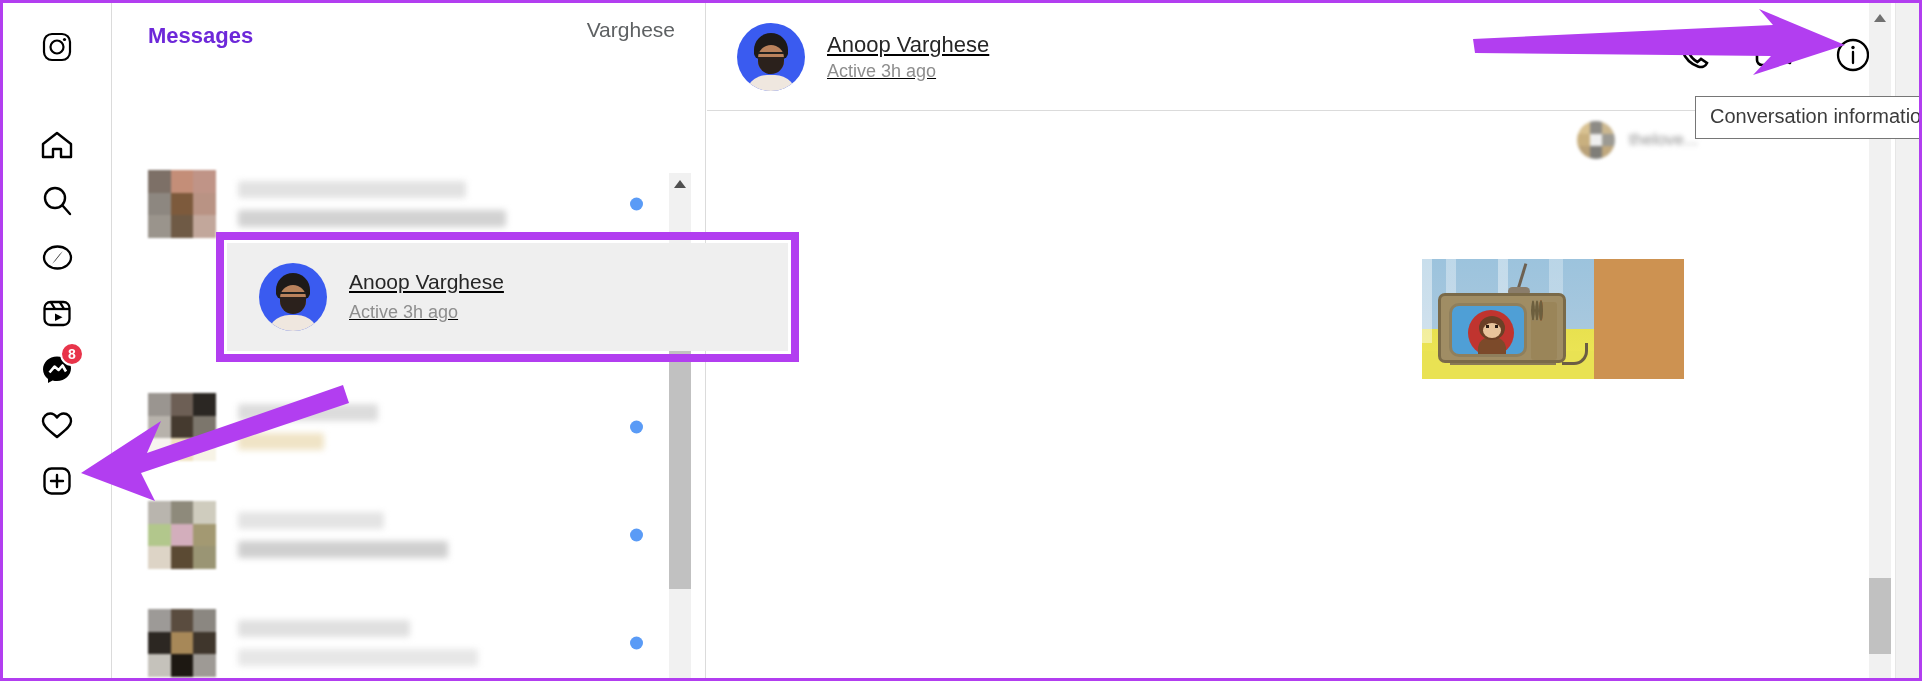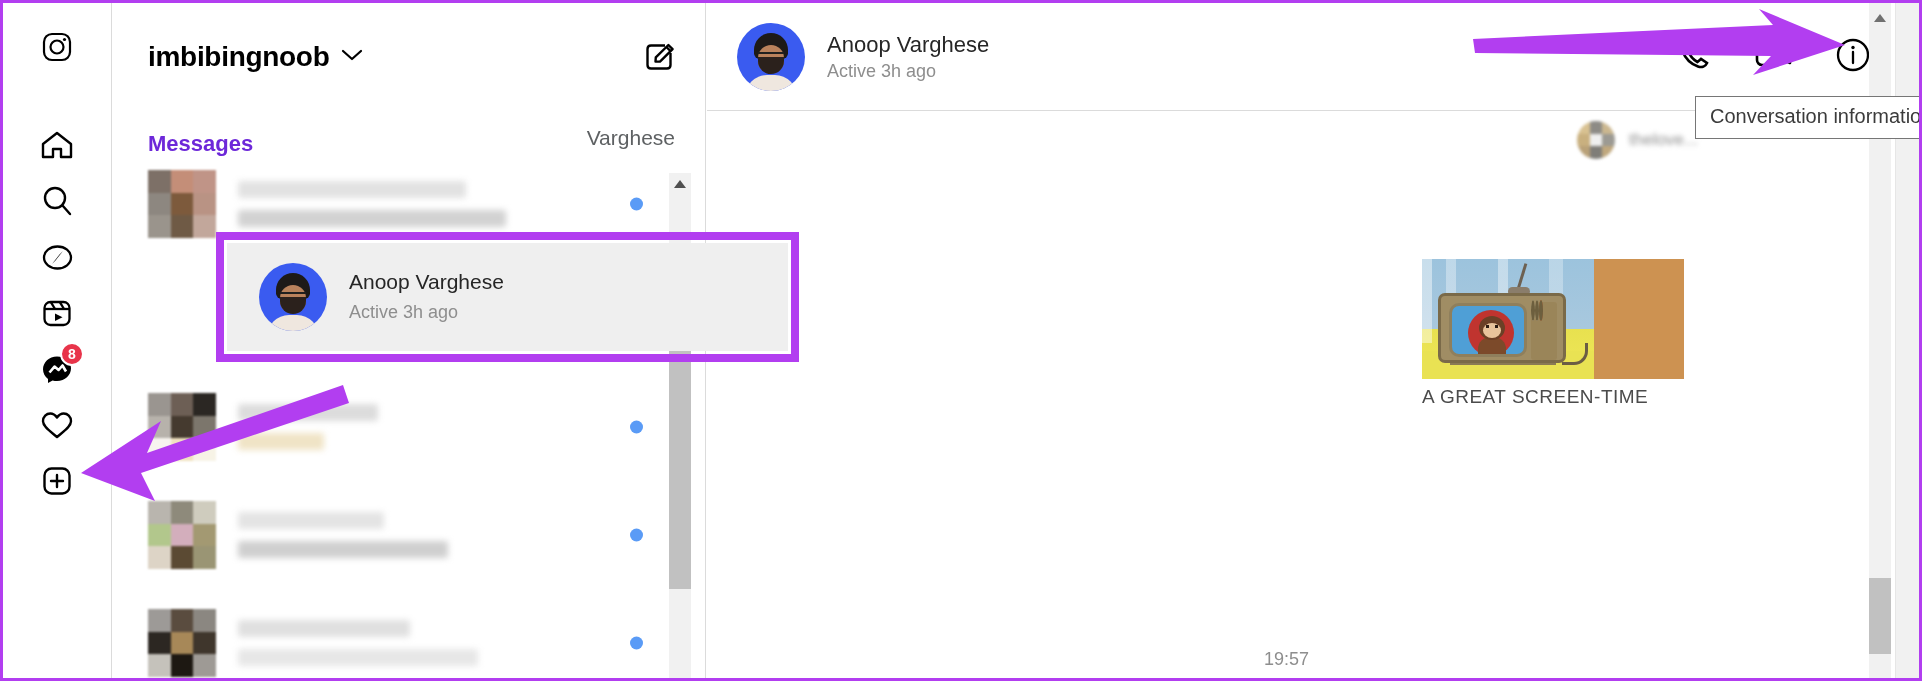--- a/index.html
+++ b/index.html
@@ -156,21 +156,21 @@
     position: absolute; left: 21px; top: 29px;
     width: 26px; height: 5px;
     border-top: 2px solid #20201f;
   }
   .avatar .shirt {
     position: absolute; left: 8px; bottom: -6px;
     width: 52px; height: 22px;
     background: #efe7df; border-radius: 24px 24px 0 0;
   }
 
-  .thread-text { margin-left: 22px; }
+  .thread-text { margin-left: 22px; text-decoration: underline; }
   .thread-name { font-size: 21px; color: #262626; line-height: 1.35; }
   .thread-sub { font-size: 18px; color: #8e8e8e; line-height: 1.5; margin-top: 3px; }
 
   
   .list-scroll {
     position: absolute; right: 14px; top: 170px;
     width: 22px; bottom: 0;
     background: #f1f1f1;
   }
   .list-scroll .arrow-up {
@@ -437,37 +437,20 @@
       <svg width="32" height="32" viewBox="0 0 32 32" fill="none" stroke="#000" stroke-width="2.4">
         <rect x="3.5" y="3.5" width="25" height="25" rx="7"></rect>
         <line x1="16" y1="10" x2="16" y2="22" stroke-linecap="round"></line>
         <line x1="10" y1="16" x2="22" y2="16" stroke-linecap="round"></line>
       </svg>
     </div>
   </div>
 
   <div class="list-pane">
 
-    <div class="list-header">
-      <div class="username-wrap">
-        <span class="username">imbibingnoob</span>
-        <span class="chev">
-          <svg width="22" height="14" viewBox="0 0 22 14" fill="none" stroke="#000" stroke-width="2.2" stroke-linecap="round" stroke-linejoin="round">
-            <path d="M2 3 L11 11 L20 3"></path>
-          </svg>
-        </span>
-      </div>
-      <div class="compose-btn">
-        <svg width="34" height="34" viewBox="0 0 34 34" fill="none" stroke="#000" stroke-width="2.4" stroke-linejoin="round">
-          <path d="M22 5.5 H8 C6 5.5 4.5 7 4.5 9 V25 C4.5 27 6 28.5 8 28.5 H24 C26 28.5 27.5 27 27.5 25 V13"></path>
-          <path d="M12.5 21.5 L12.8 17.4 L25.4 5 L29.6 9.2 L17 21.6 Z" fill="none"></path>
-          <line x1="23.4" y1="7" x2="27.6" y2="11.2"></line>
-        </svg>
-      </div>
-    </div>
 
     <div class="tabs-row">
       <span class="tab-active">Messages</span>
       <span class="tab-inactive">Varghese</span>
     </div>
 
     <div class="thread-scroll">
 
       <div class="thread-row" style="height:78px;">
         <div class="mosaic-av">
@@ -649,27 +632,23 @@
                 <span class="tv-knob"></span>
                 <span class="tv-knob"></span>
                 <span class="tv-knob k3"></span>
               </span>
             </span>
             <span class="tv-cord"></span>
           </div>
           <div class="tan-block"></div>
         </div>
         <div class="media-caption">
-          <div class="cap-1">A GREAT SCREEN-TIME</div>
-        </div>
-      </div>
-
-      <div class="msg-time">
-        <span class="time-shift">19:57</span>
-      </div>
+        </div>
+      </div>
+
 
       <div class="conv-scroll" style="top:-108px;">
         <div class="arrow-up" style="margin-top:4px;">
           <svg width="12" height="8" viewBox="0 0 12 8">
               <path d="M6 0 L12 8 L0 8 Z" fill="#707070"></path>
             </svg>
         </div>
         <div class="conv-thumb"></div>
       </div>
     </div>

